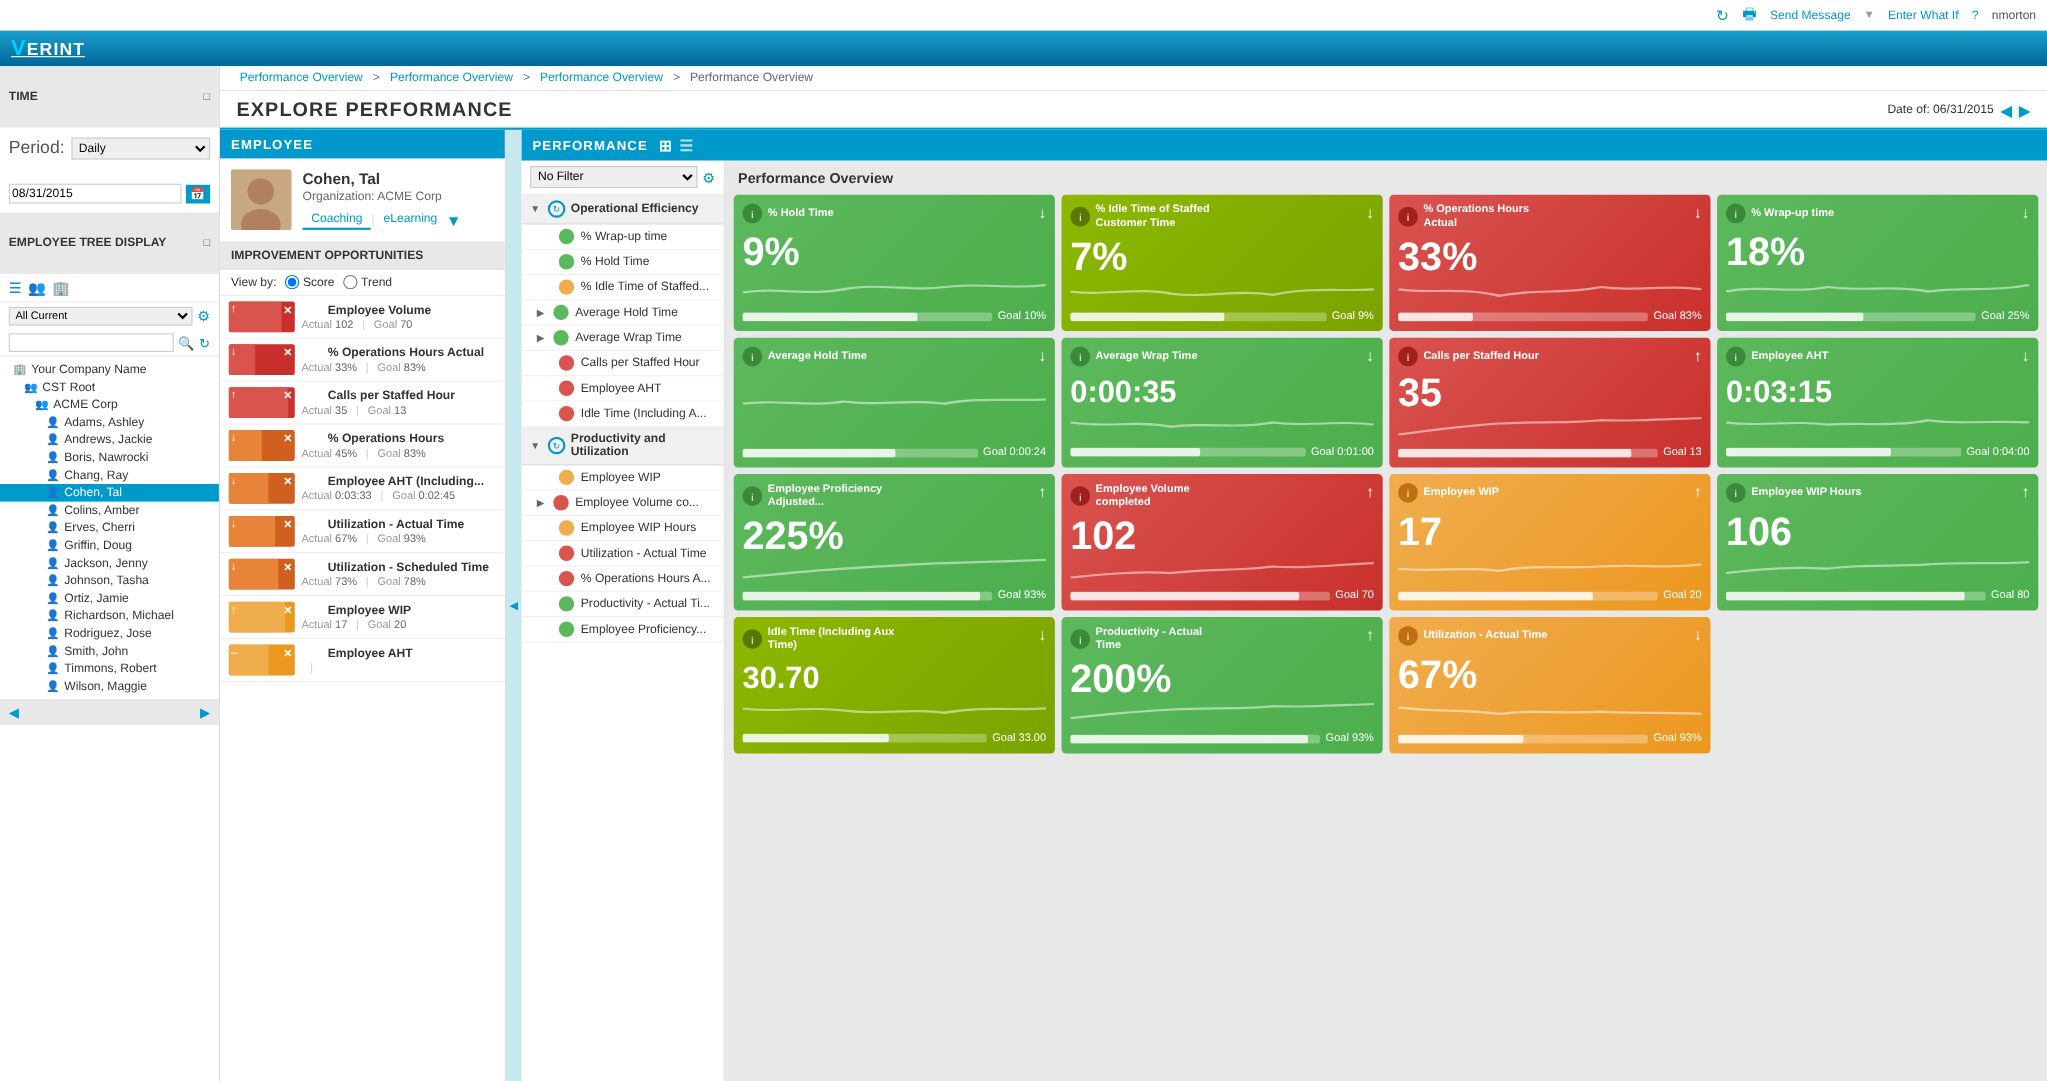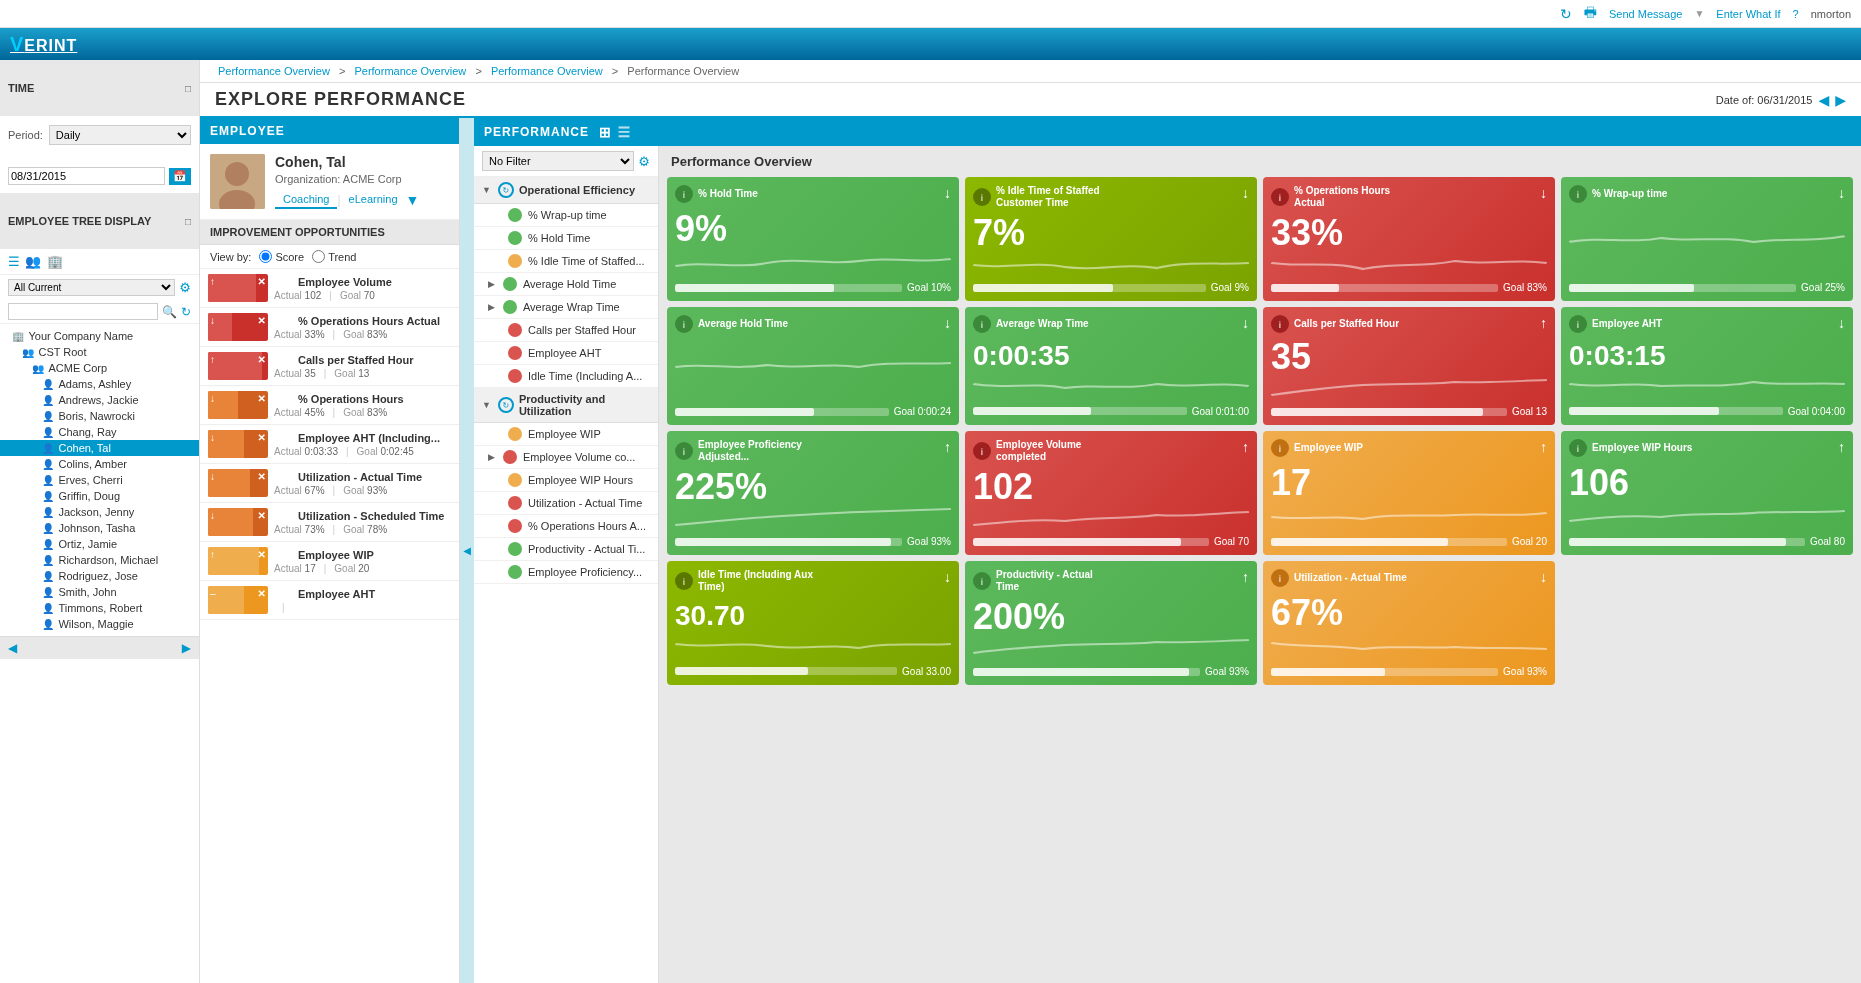--- a/index.html
+++ b/index.html
@@ -57,21 +57,21 @@
       font-weight: bold;
       font-size: 11px;
       color: #333;
       display: flex;
       align-items: center;
       justify-content: space-between;
     }
     .sidebar-section-header .icon-sq { font-size: 10px; color: #666; cursor: pointer; }
 
     .time-section { padding: 8px; }
-    .time-section label { font-size: 11px; color: #555; }
+    .time-section label { font-size: 16px; color: #555; }
     .time-section select {
       width: 100%;
       font-size: 11px;
       padding: 2px;
       border: 1px solid #ccc;
       margin-top: 1px;
     }
     .date-row {
       display: flex;
       align-items: center;
@@ -1139,20 +1139,21 @@
     </div>
   </div>
                 <div class="kpi-card green">
     <div class="kpi-card-top">
       <div class="kpi-card-icon-area">
         <div class="kpi-indicator" style="background:#3a8a3a;">ℹ</div>
         <span class="kpi-metric-name">% Wrap-up time</span>
       </div>
       <span class="kpi-trend-arrow">↓</span>
     </div>
+    <div class="kpi-value ">18%</div>
     <div class="kpi-sparkline">
       <svg viewBox="0 0 90 25" preserveAspectRatio="none">
         <path d="M0,14 C10,8 20,16 30,10 C40,14 50,8 60,14 C70,10 80,14 90,8" fill="none" stroke="rgba(255,255,255,0.5)" stroke-width="2"></path>
       </svg>
     </div>
     <div class="kpi-goal-bar-row">
       <div class="kpi-goal-bar">
         <div class="kpi-goal-bar-fill" style="width:55%;"></div>
       </div>
       <span class="kpi-goal-text">Goal 25%</span>

